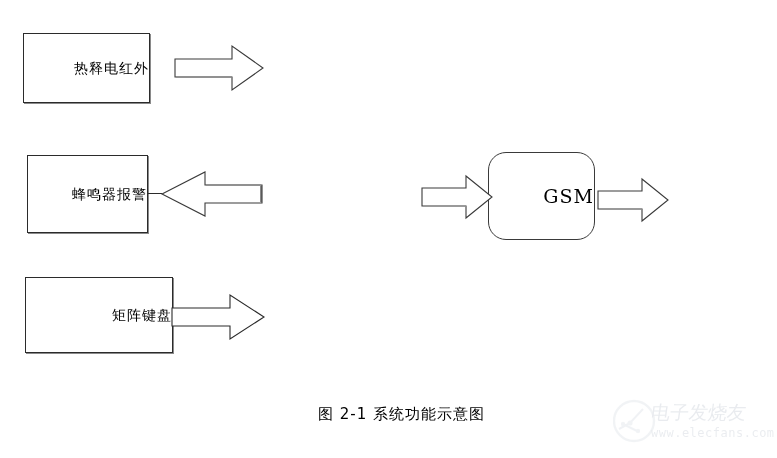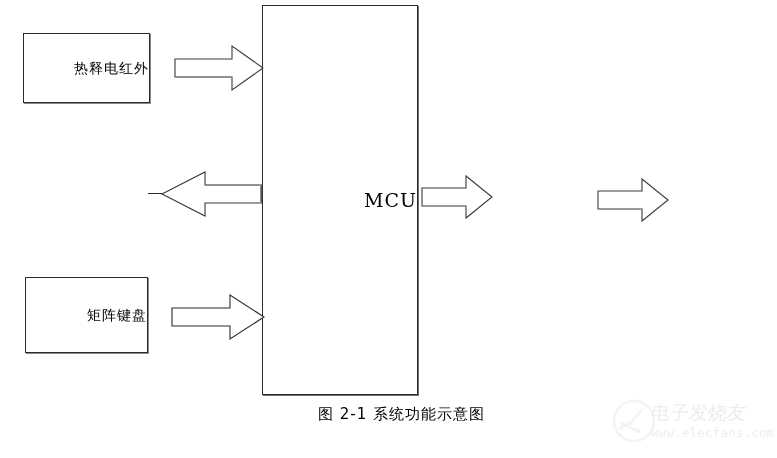--- a/index.html
+++ b/index.html
@@ -122,29 +122,32 @@
 </style>
 </head>
 <body>
 
 <div id="canvas">
 
   <div class="node rect-box" id="node-pir" style="left:23px; top:33px; width:127px; height:70px;">
     <span class="node-label cjk">热释电红外</span>
   </div>
 
+  <div class="node rect-box" id="node-buzzer" style="left:27px; top:155px; width:121px; height:78px;">
+    <span class="node-label cjk">蜂鸣器报警</span>
+  </div>
 
-  <div class="node rect-box" id="node-keypad" style="left:25px; top:277px; width:123px; height:76px;">
+  <div class="node rect-box" id="node-keypad" style="left:25px; top:277px; width:148px; height:76px;">
     <span class="node-label cjk">矩阵键盘</span>
   </div>
 
-  <div class="node" id="node-mcu" style="left:262px; top:5px; width:156px; height:390px;">
-    <span class="node-label serif-label">MCU</span>
+
+  <div class="node round-box" id="node-gsm" style="left:488px; top:152px; width:107px; height:88px;">
+    <span class="node-label serif-label">GSM</span>
   </div>
-
 
 
   <div class="block-arrow" style="left:175px; top:44px;">
     <svg width="90" height="48" viewBox="0 0 90 48">
       <polygon points="0,15 57,15 57,2 88,24 57,46 57,33 0,33" fill="#ffffff" stroke="#3a3a3a" stroke-width="1.1" stroke-linejoin="miter"></polygon>
       <polyline points="1,33 57,33" fill="none" stroke="#8e8e8e" stroke-width="1.4"></polyline>
     </svg>
   </div>
 
   <div class="connector" style="left:148px; top:193px; width:14px; height:1px;"></div>

